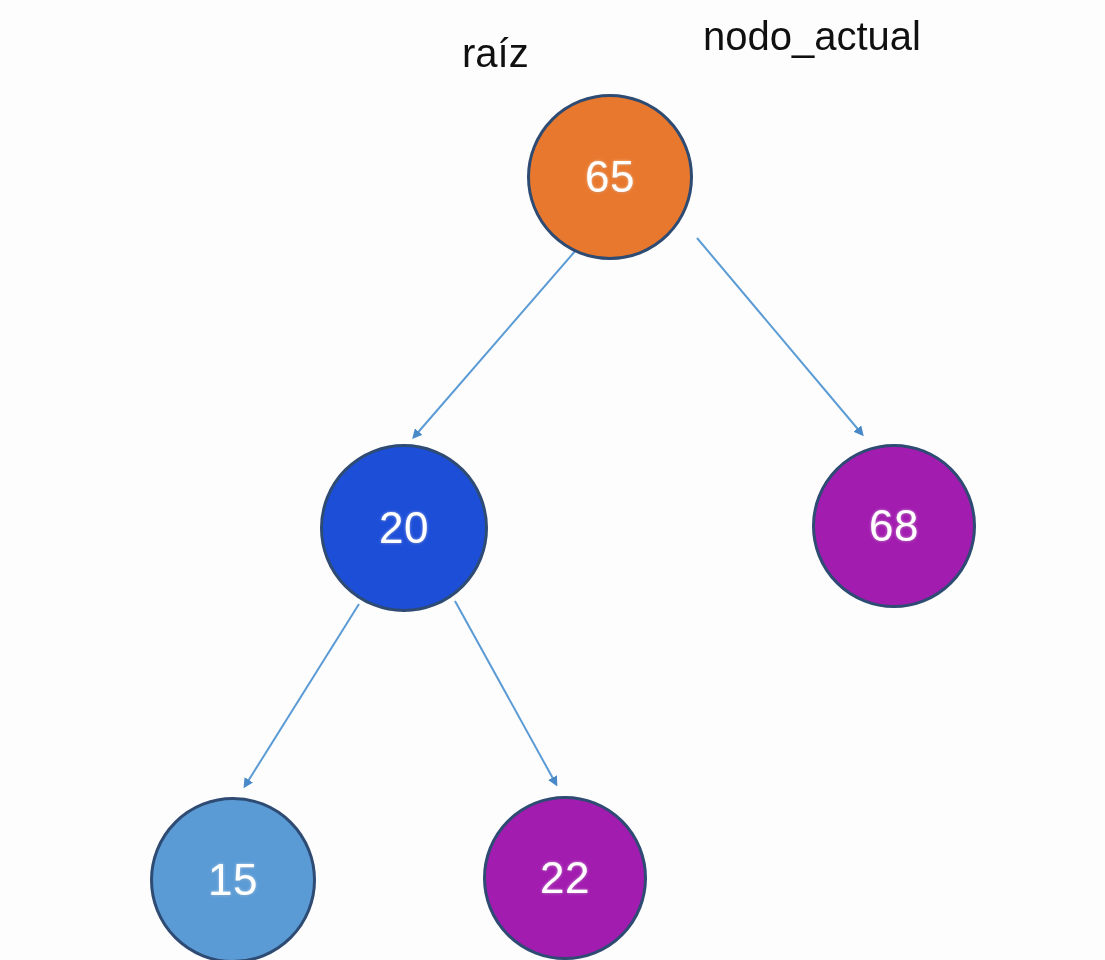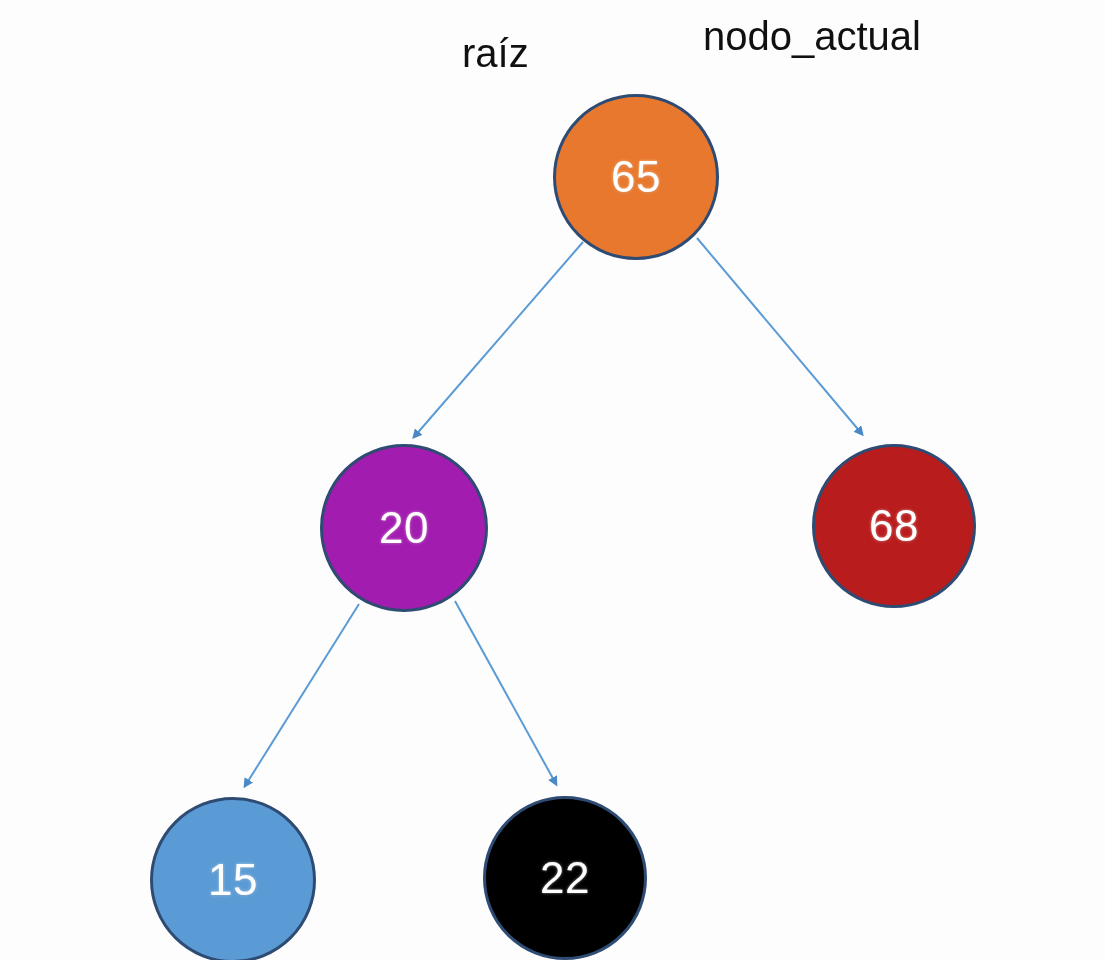--- a/index.html
+++ b/index.html
@@ -63,33 +63,33 @@
           <path d="M0,0 L5,2.5 L0,5 Z" fill="#4a89c8"></path>
         </marker>
       </defs>
       <line x1="583" y1="242" x2="414" y2="437" stroke="#5b9bd5" stroke-width="2" marker-end="url(#arrowhead)"></line>
       <line x1="697" y1="238" x2="862" y2="434" stroke="#5b9bd5" stroke-width="2" marker-end="url(#arrowhead)"></line>
       <line x1="359" y1="604" x2="245" y2="786" stroke="#5b9bd5" stroke-width="2" marker-end="url(#arrowhead)"></line>
       <line x1="455" y1="601" x2="556" y2="784" stroke="#5b9bd5" stroke-width="2" marker-end="url(#arrowhead)"></line>
     </svg>
 
   <div id="node-layer">
-      <div class="node" style="left: 553px; top: 94px; width: 166px; height: 166px; background: rgb(232, 120, 45); border-color: rgb(46, 75, 115);">
+      <div class="node" style="left: 527px; top: 94px; width: 166px; height: 166px; background: rgb(232, 120, 45); border-color: rgb(46, 75, 115);">
         <span class="node-value">65</span>
       </div>
-      <div class="node" style="left: 320px; top: 444px; width: 168px; height: 168px; background: #a21caf; border-color: rgb(46, 75, 115);">
+      <div class="node" style="left: 320px; top: 444px; width: 168px; height: 168px; background: #1d4ed8; border-color: rgb(46, 75, 115);">
         <span class="node-value">20</span>
       </div>
-      <div class="node" style="left: 812px; top: 444px; width: 164px; height: 164px; background: #b91c1c; border-color: rgb(46, 75, 115);">
+      <div class="node" style="left: 812px; top: 444px; width: 164px; height: 164px; background: #a21caf; border-color: rgb(46, 75, 115);">
         <span class="node-value">68</span>
       </div>
       <div class="node" style="left: 150px; top: 797px; width: 166px; height: 166px; background: rgb(91, 155, 213); border-color: rgb(46, 75, 115);">
         <span class="node-value">15</span>
       </div>
-      <div class="node" style="left: 483px; top: 796px; width: 164px; height: 164px; background: #000000; border-color: rgb(46, 75, 115);">
+      <div class="node" style="left: 483px; top: 796px; width: 164px; height: 164px; background: #a21caf; border-color: rgb(46, 75, 115);">
         <span class="node-value">22</span>
       </div>
     </div>
   <div id="label-layer">
       <div class="pointer-label" style="left: 462px; top: 33px;">raíz</div>
       <div class="pointer-label" style="left: 703px; top: 16px;">nodo_actual</div>
     </div>
 
 </div>
 

